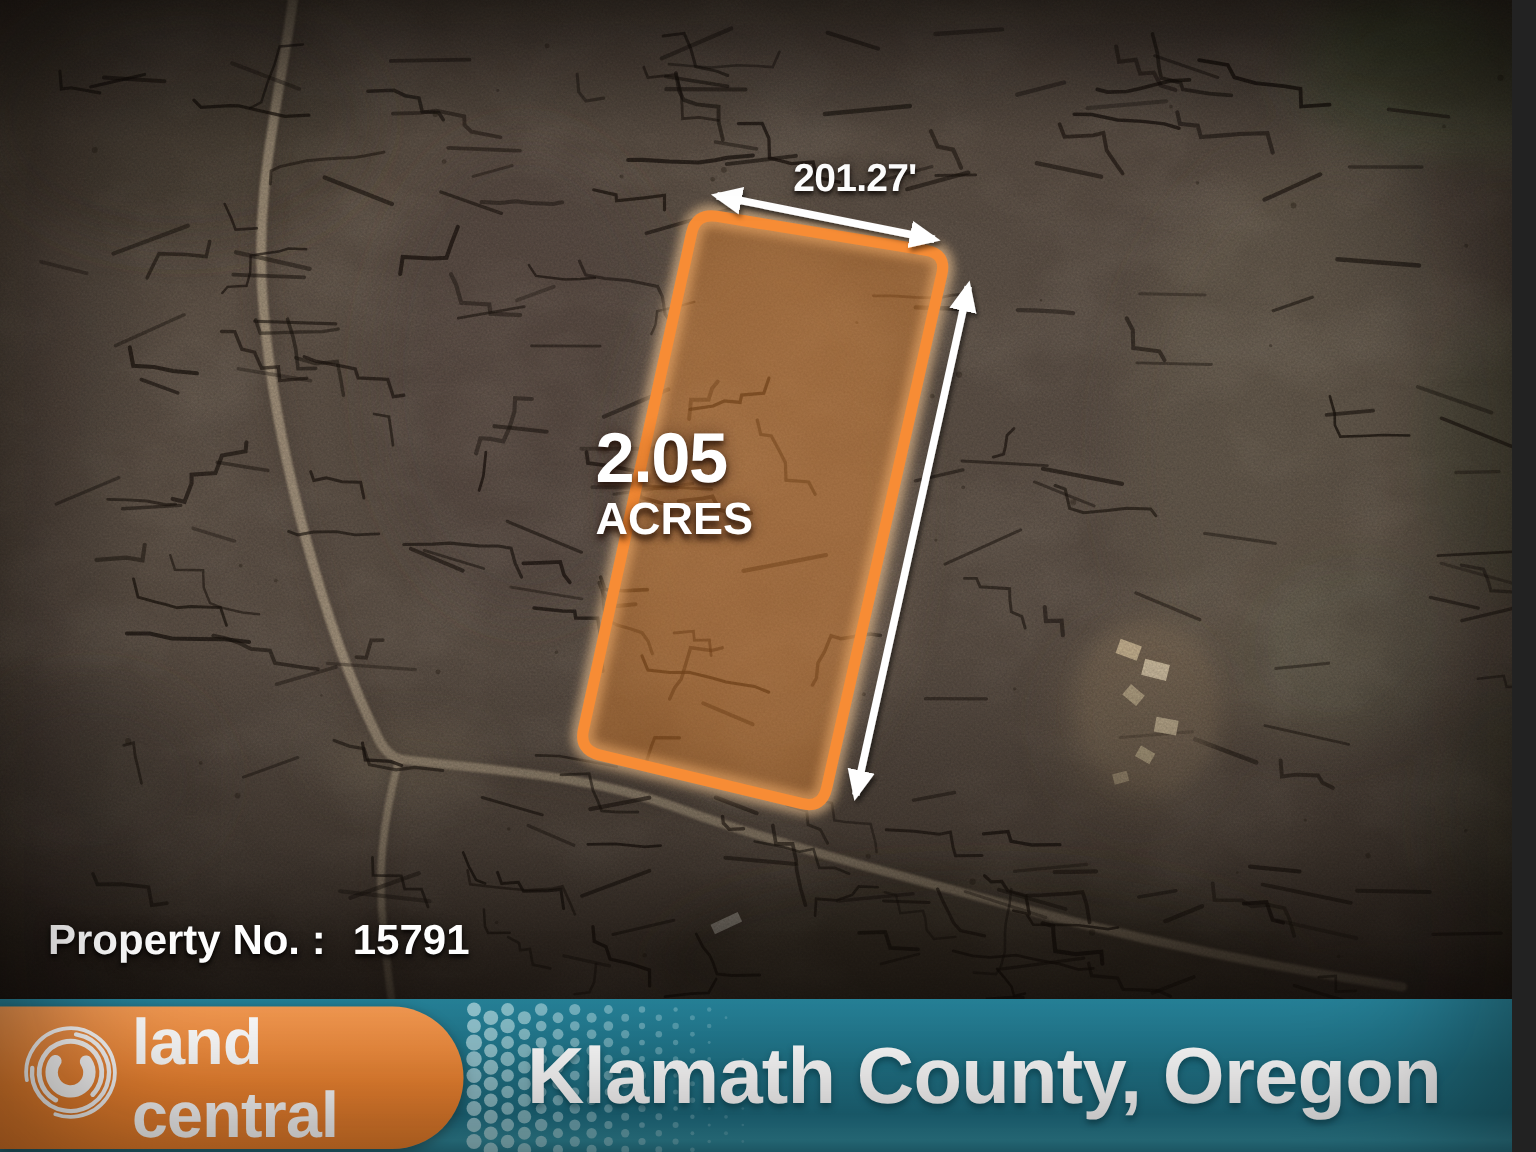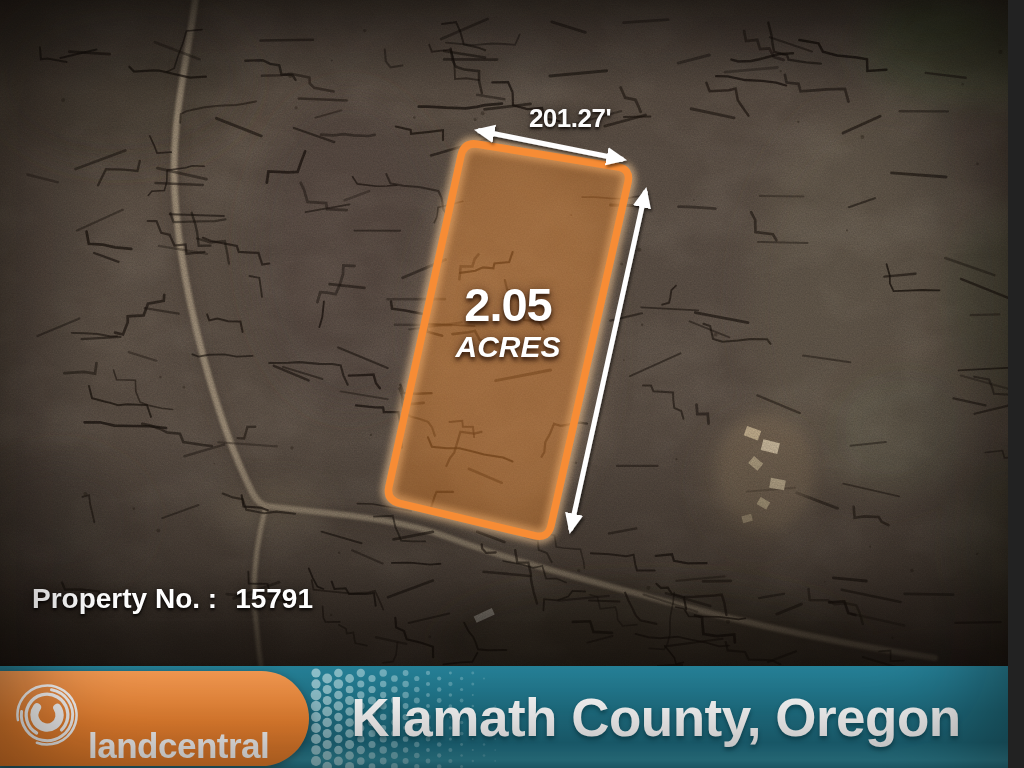--- a/index.html
+++ b/index.html
@@ -10,32 +10,31 @@
   .stage svg{display:block;}
   .map-svg{position:absolute;left:0;top:0;z-index:1;}
   
   .overlay-label{position:absolute;z-index:3;color:#fff;font-weight:700;}
   .dim-label{
     font-size:26px;letter-spacing:-0.5px;text-align:center;
     text-shadow:0 2px 3px rgba(10,6,3,.85),0 0 8px rgba(10,6,3,.5);
   }
   .dim-top{left:470px;top:103px;width:200px;}
   .dim-side{left:588px;top:359px;width:110px;}
-  .acreage{left:408px;top:281px;width:200px;text-align:center;line-height:1;}
+  .acreage{left:397px;top:281px;width:200px;text-align:left;line-height:1;}
   .acreage .big{
     font-size:47px;letter-spacing:-1px;display:block;
     text-shadow:0 3px 4px rgba(30,12,4,.85),0 0 12px rgba(30,12,4,.45);
   }
   .acreage .small{
     font-size:30px;letter-spacing:0;display:block;margin-top:4px;
     text-shadow:0 3px 4px rgba(30,12,4,.85),0 0 10px rgba(30,12,4,.45);
-    font-style:italic;
   }
   .property-no{
-    left:32px;top:583px;font-size:28px;letter-spacing:0;
+    left:32px;top:611px;font-size:28px;letter-spacing:0;
     text-shadow:0 2px 3px rgba(5,3,2,.9),0 0 10px rgba(5,3,2,.5);
     white-space:nowrap;
   }
   .property-no .num{margin-left:18px;}
   
   .teal-bar{
     position:absolute;left:0;top:666px;width:1024px;height:102px;z-index:4;
     background:linear-gradient(180deg,#27839a 0%,#1f7286 45%,#1e6f83 75%,#2f8a9e 92%,#26798d 100%);
   }
   .dots-svg{position:absolute;left:0;top:0;}
@@ -46,22 +45,22 @@
     text-shadow:0 3px 4px rgba(0,42,52,.5);white-space:nowrap;
   }
   .orange-pill{
     position:absolute;left:0;top:671px;width:309px;height:95px;z-index:5;
     border-radius:0 48px 48px 0;
     background:linear-gradient(180deg,#f59a52 0%,var(--brand-orange,#ef8531) 55%,#e87e2b 100%);
     box-shadow:0 2px 8px rgba(20,10,5,.35);
   }
   .logo-icon{position:absolute;left:16px;top:13px;}
   .brand-text{
-    position:absolute;left:88px;top:0;height:100%;display:flex;align-items:flex-end;
-    color:#fff;font-size:35px;letter-spacing:-0.5px;white-space:nowrap;
+    position:absolute;left:88px;top:0;height:100%;display:flex;align-items:flex-start;
+    color:#fff;font-size:43px;letter-spacing:-0.5px;white-space:nowrap;flex-direction:column;
   }
   .brand-text .bold{font-weight:700;}
   .brand-text .light{font-weight:700;}
   
   .edge-vignette{
     position:absolute;inset:0;z-index:8;pointer-events:none;
     box-shadow:inset 0 0 110px 16px rgba(8,4,2,.5);
   }
 </style>
 </head>

